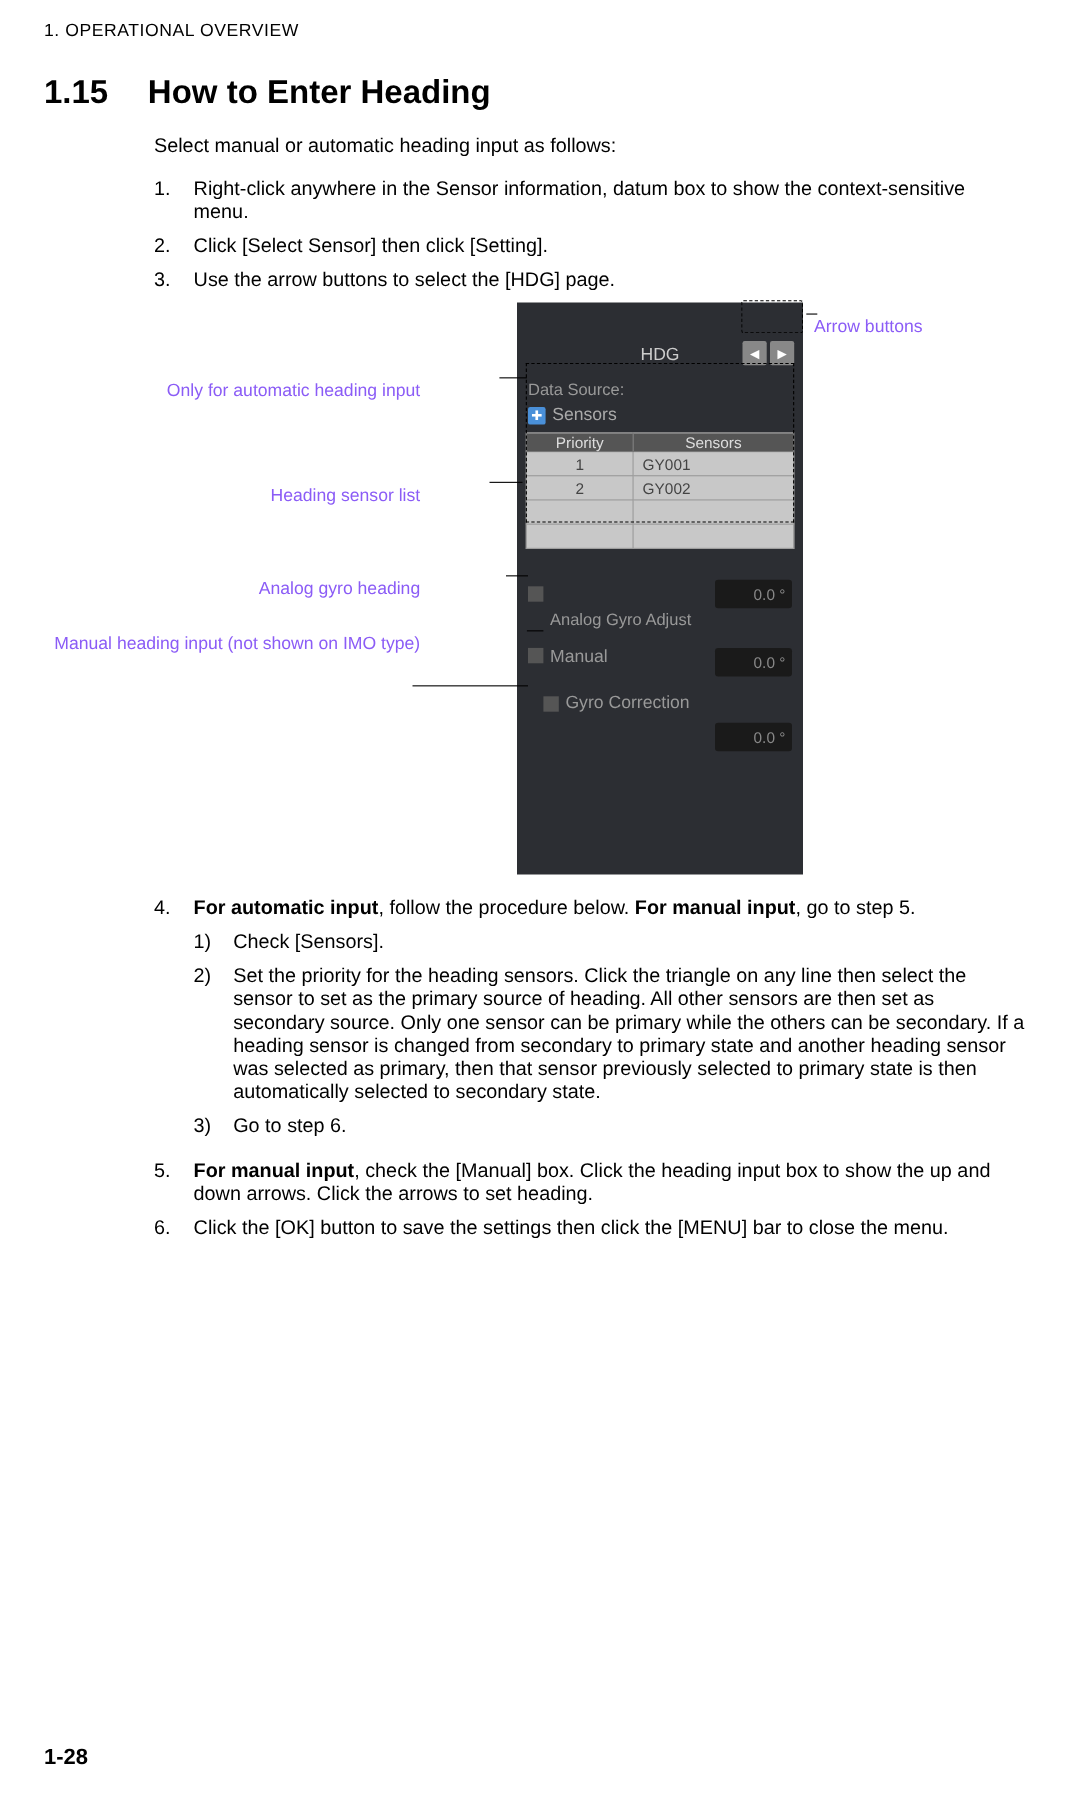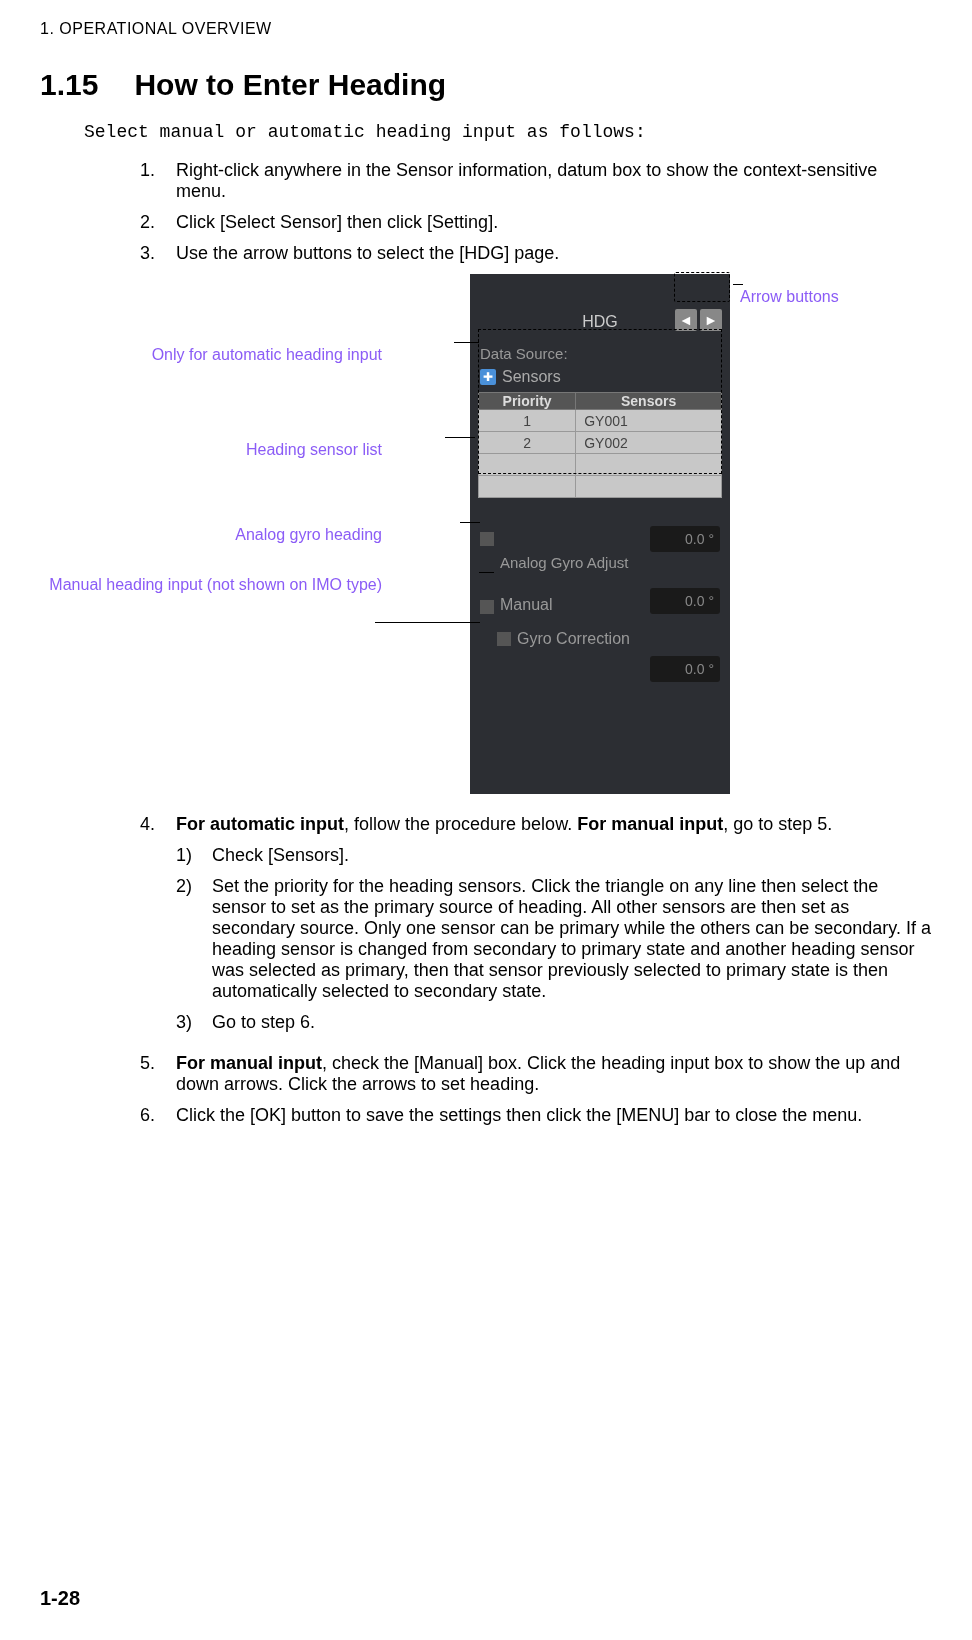--- a/index.html
+++ b/index.html
@@ -1,50 +1,50 @@
 <!DOCTYPE html>
 <html><head>
 <meta charset="utf-8">
 <style>
   * { box-sizing: border-box; margin: 0; padding: 0; }
   body { font-family: Arial, Helvetica, sans-serif; font-size: 18px; color: #000; background: #fff; width: 972px; min-height: 1640px; position: relative; padding: 20px 40px 40px 40px; }
   .chapter { font-size: 16px; letter-spacing: 0.5px; margin-bottom: 30px; }
   .heading-row { display: flex; align-items: baseline; margin-bottom: 20px; }
   .heading-num { font-size: 30px; font-weight: bold; margin-right: 36px; }
   .heading-title { font-size: 30px; font-weight: bold; }
-  .intro { margin-left: 44px; margin-bottom: 18px; font-family: Liberation Mono, monospace; }
+  .intro { margin-left: 100px; margin-bottom: 18px; }
   ol.main { list-style: none; margin-left: 100px; }
   ol.main > li { display: flex; margin-bottom: 10px; }
   ol.main > li > .num { width: 36px; flex-shrink: 0; }
   ol.main > li > .body { flex: 1; }
   ol.sub { list-style: none; margin-top: 10px; }
   ol.sub > li { display: flex; margin-bottom: 10px; }
   ol.sub > li > .num { width: 36px; flex-shrink: 0; }
   ol.sub > li > .body { flex: 1; }
   .page-num { position: absolute; bottom: 30px; left: 40px; font-size: 20px; font-weight: bold; }
 
   .figure-wrap { position: relative; height: 540px; margin-top: 10px; }
   .panel { position: absolute; left: 430px; top: 0; width: 260px; height: 520px; background: #2c2e33; color: #aaa; font-size: 16px; text-align: center; }
   .panel-hdr { height: 34px; line-height: 34px; font-size: 16px; color: #ccc; position: relative; margin-top: 31px; }
   .arrows { position: absolute; right: 8px; top: 4px; display: flex; gap: 3px; }
   .arrow-btn { width: 22px; height: 22px; background: #888; border-radius: 2px; display: flex; align-items: center; justify-content: center; color: #fff; font-size: 14px; }
   .ds-label { text-align: left; padding: 6px 10px; color: #999; font-size: 15px; }
   .chk-row { display: flex; align-items: center; gap: 6px; padding: 0 10px 6px 10px; }
   .chk { width: 16px; height: 16px; background: #4a90d9; border-radius: 2px; display: inline-flex; align-items: center; justify-content: center; color: #fff; font-size: 12px; }
   .sensor-list { margin: 0 8px; background: #d0d0d0; color: #444; font-size: 14px; }
   .sensor-list table { width: 100%; border-collapse: collapse; }
-  .sensor-list th { background: #555; color: #ddd; height: 16px; font-weight: bold; border: 1px solid #777; }
+  .sensor-list th { background: #555; color: #ddd; height: 16px; font-weight: normal; border: 1px solid #777; }
   .sensor-list td { height: 22px; border: 1px solid #999; background: #c8c8c8; text-align: center; }
   .field-row { display: flex; align-items: center; justify-content: space-between; padding: 8px 10px; color: #999; }
   .field-row .lbl { text-align: right; flex: 1; padding-right: 10px; line-height: 18px; font-size: 15px; margin-top: 48px; }
   .num-box { width: 70px; height: 26px; background: #1a1a1a; border-radius: 3px; color: #888; font-size: 14px; display: flex; align-items: center; justify-content: flex-end; padding-right: 6px; }
-  .field-row.manual { align-items: flex-end; }
+  .field-row.manual { align-items: flex-start; }
   .field-row.manual .sq { width: 14px; height: 14px; background: #555; margin-right: 6px; }
   .field-row.manual .man-lbl { text-align: left; flex: 1; }
-  .gyro-corr { padding: 8px 12px; color: #999; display: flex; align-items: center; margin-left: 15px; }
+  .gyro-corr { padding: 8px 24px; color: #999; display: flex; align-items: center; }
   .gyro-corr .sq { width: 14px; height: 14px; background: #555; margin-right: 6px; }
   .gyro-rows { padding: 0 10px; }
   .gyro-rows .num-box { margin-left: auto; margin-bottom: 6px; }
 
   .callout { position: absolute; font-size: 16px; color: #8b5cf6; margin-top: 12px; }
   .callout.l1 { right: 550px; top: 60px; text-align: right; }
   .callout.l2 { right: 550px; top: 155px; text-align: right; }
   .callout.l3 { right: 550px; top: 240px; text-align: center; }
   .callout.l4 { right: 550px; top: 290px; }
   .callout.l5 { left: 70px; top: 340px; text-align: left; line-height: 22px; }

